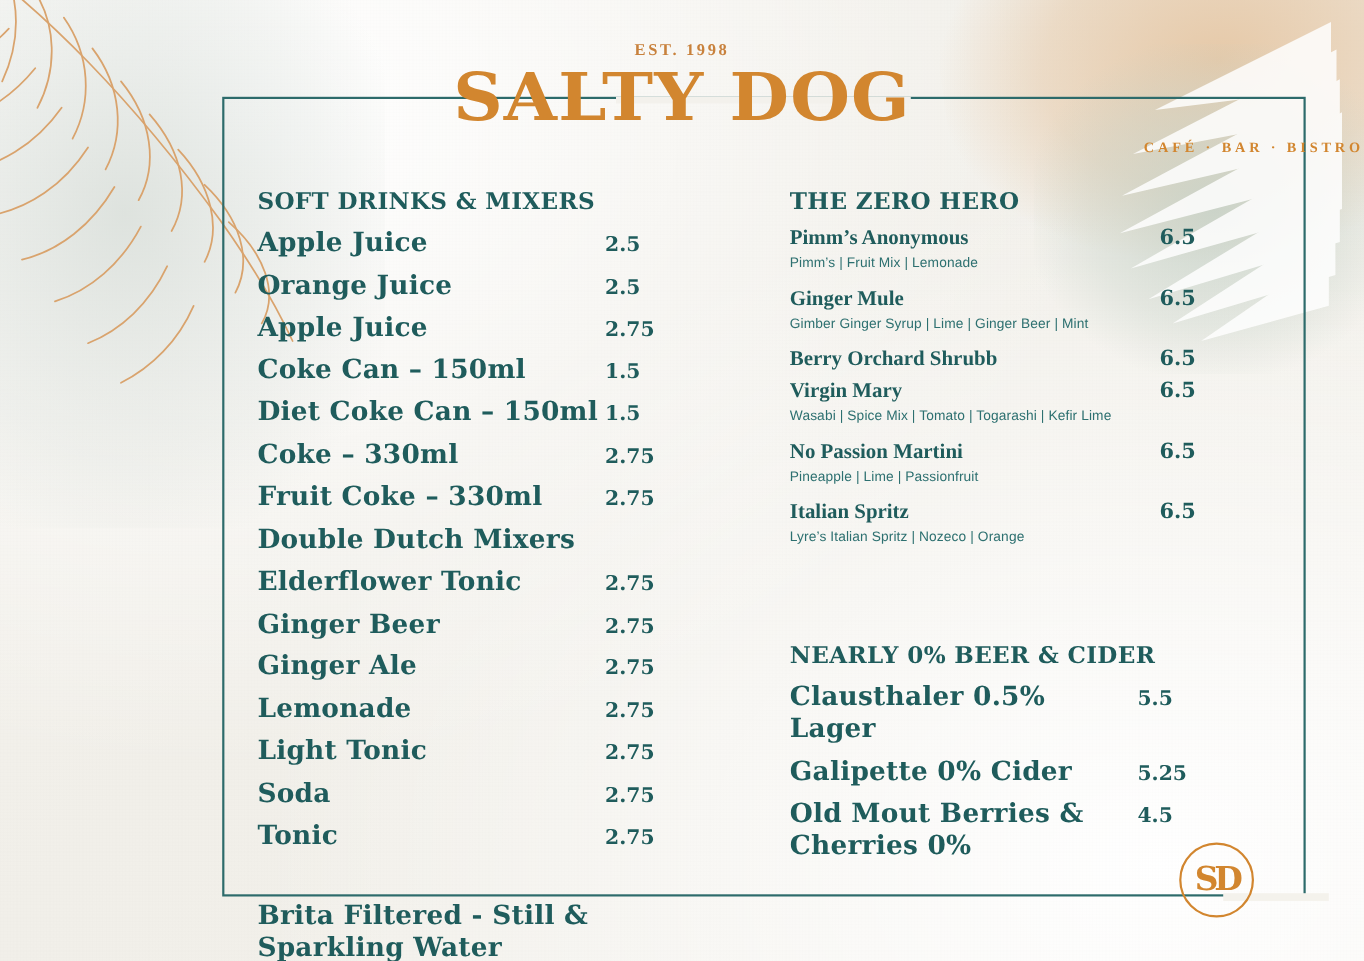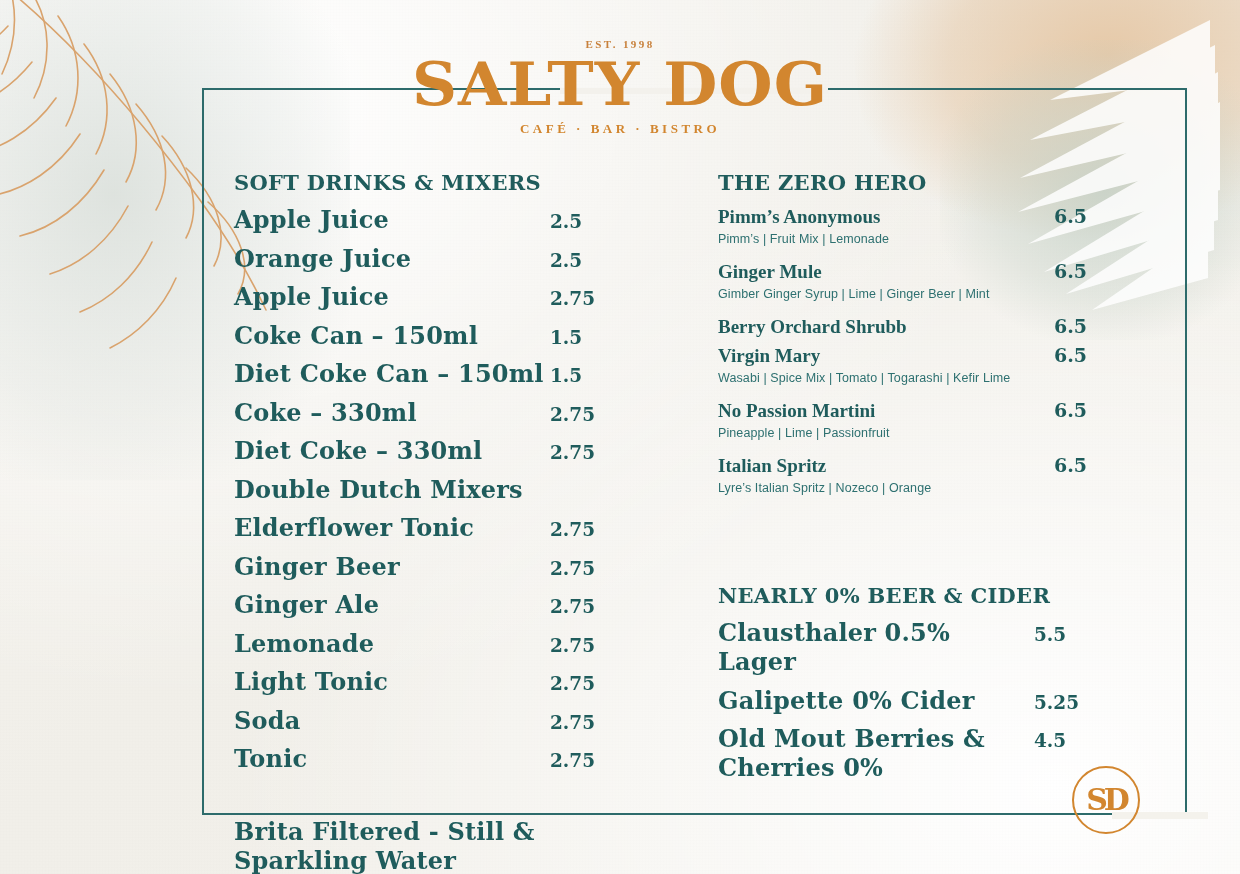--- a/index.html
+++ b/index.html
@@ -126,21 +126,21 @@
   .logo-block {
     position: absolute;
     left: 0;
     right: 0;
     top: 38px;
     text-align: center;
     z-index: 5;
   }
   .est {
     font-family: "Liberation Serif", serif;
-    font-size: 11px;
+    font-size: 15px;
     letter-spacing: 2.4px;
     color: #c8813c;
     font-weight: 700;
     margin-bottom: 4px;
   }
   .wordmark {
     font-family: "DejaVu Serif", serif;
     font-size: 60px;
     line-height: 1;
     font-weight: 700;
@@ -149,20 +149,21 @@
     text-transform: uppercase;
     transform: scaleX(1.04);
   }
   .subline {
     margin-top: 7px;
     font-family: "Liberation Serif", serif;
     font-size: 13px;
     letter-spacing: 3.5px;
     color: #d2862f;
     font-weight: 700;
+    text-align: right;
   }
 
   
   .menu {
     position: absolute;
     left: 234px;
     top: 170px;
     width: 900px;
     display: flex;
     gap: 76px;
@@ -341,21 +342,21 @@
     </div>
     <div class="row">
       <span class="name">Diet Coke Can – 150ml</span>
       <span class="price">1.5</span>
     </div>
     <div class="row">
       <span class="name">Coke – 330ml</span>
       <span class="price">2.75</span>
     </div>
     <div class="row">
-      <span class="name">Diet Coke – 330ml</span>
+      <span class="name">Fruit Coke – 330ml</span>
       <span class="price">2.75</span>
     </div>
     <div class="row no-price">
       <span class="name">Double Dutch  Mixers</span>
 
     </div>
     <div class="row">
       <span class="name">Elderflower Tonic</span>
       <span class="price">2.75</span>
     </div>

